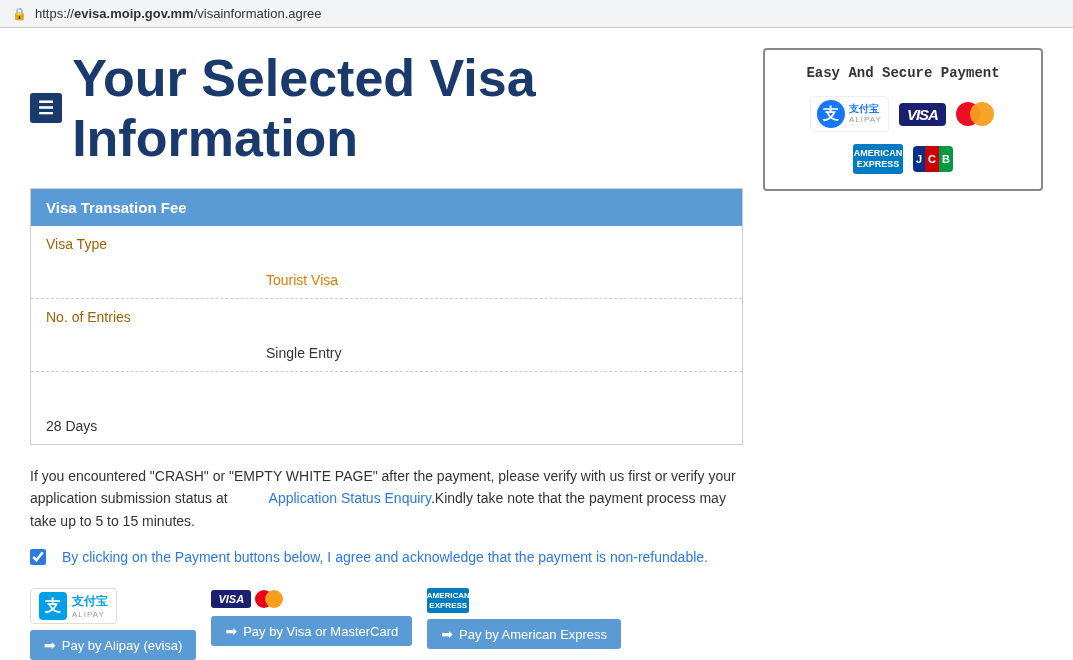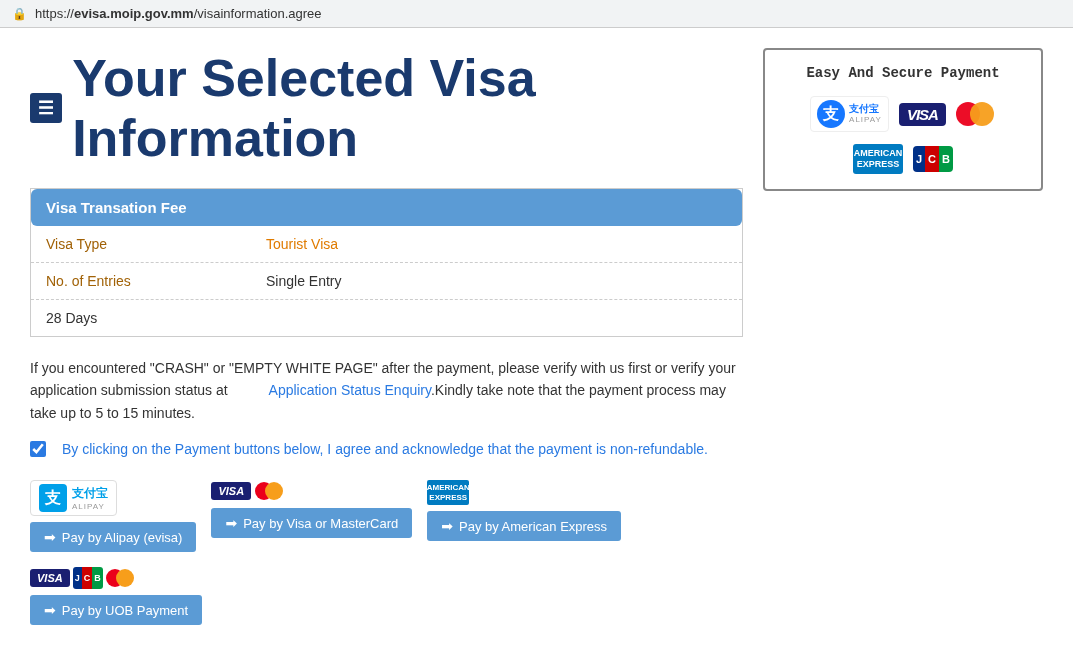--- a/index.html
+++ b/index.html
@@ -60,36 +60,36 @@
       border: 1px solid #ccc;
       border-collapse: collapse;
       margin-bottom: 20px;
     }
     .info-table .table-header {
       background: #5b9bd5;
       color: white;
       padding: 10px 15px;
       font-size: 15px;
       font-weight: bold;
-      border-radius: 6px;
     }
     .info-table .table-row {
       display: flex;
       border-bottom: 1px dashed #ccc;
       padding: 10px 15px;
     }
     .info-table .table-row:last-child {
       border-bottom: none;
     }
     .info-table .table-row .label {
       width: 220px;
       color: #a16207;
     }
     .info-table .table-row .value {
       color: #333;
+      margin-top: 36px;
     }
     .info-table .table-row .value.tourist {
       color: #e07b00;
     }
     .notice-text {
       margin-bottom: 15px;
       line-height: 1.6;
       color: #333;
     }
     .notice-text a {

